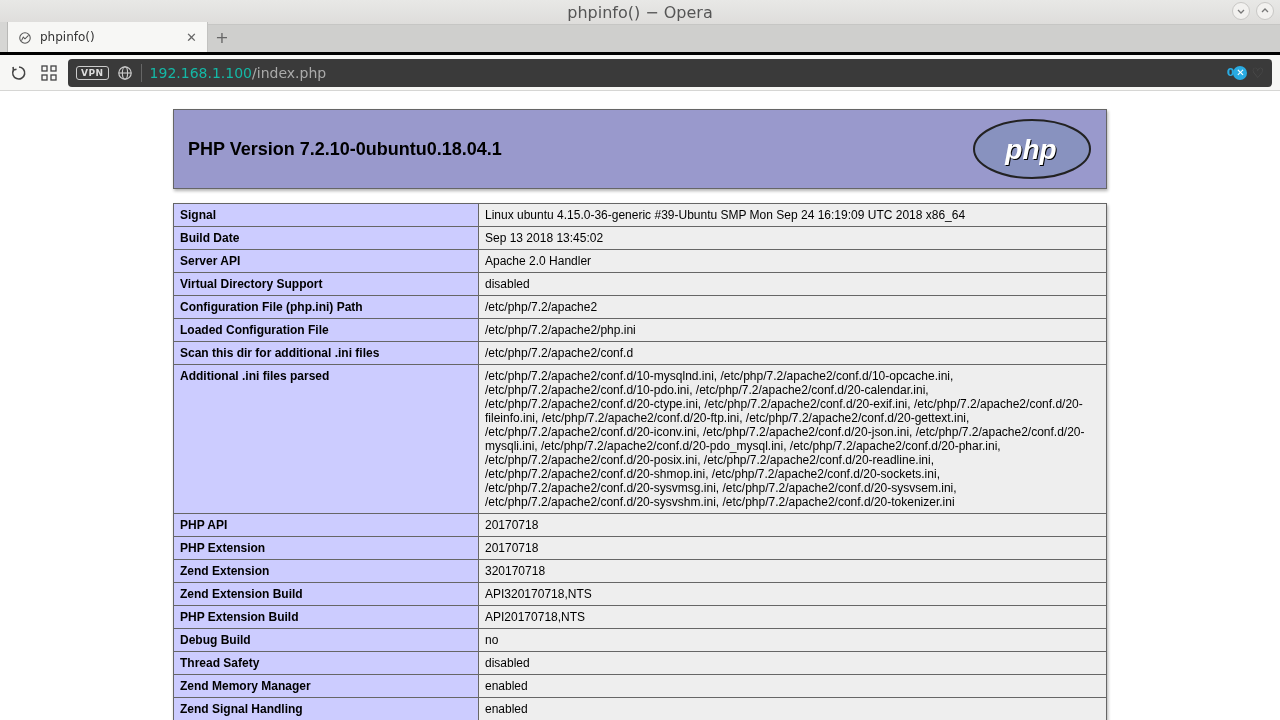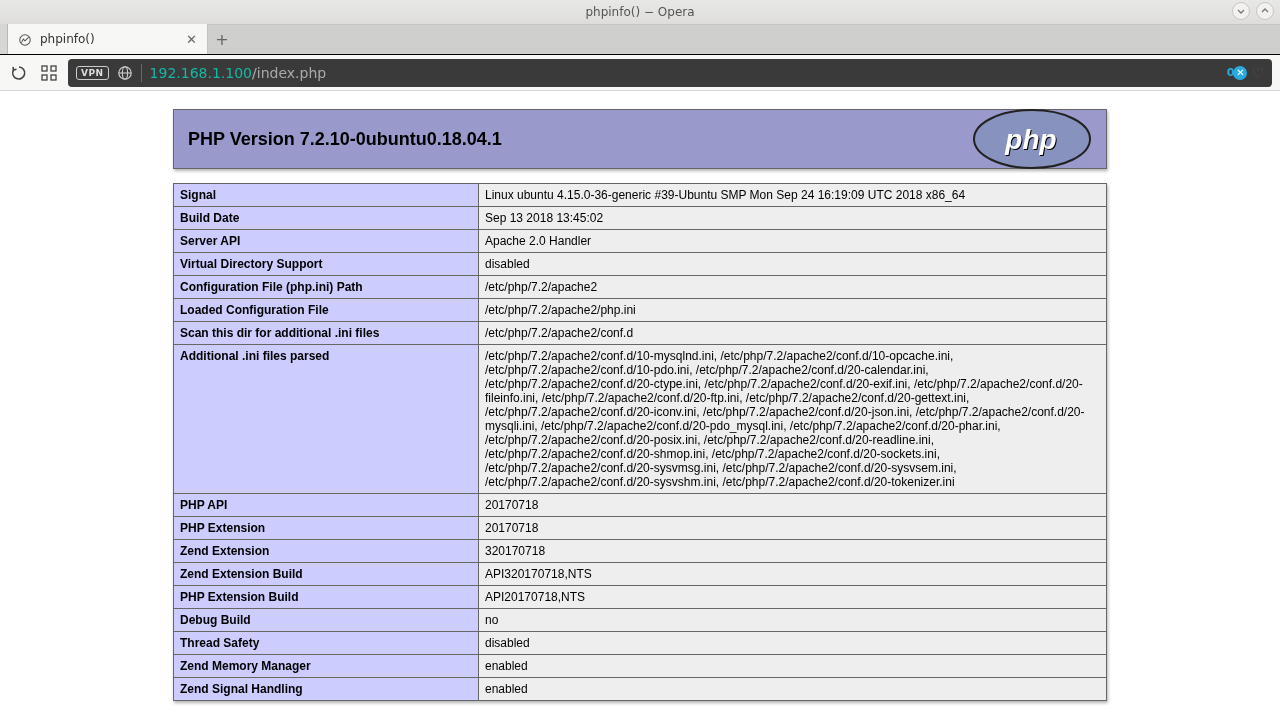--- a/index.html
+++ b/index.html
@@ -1,25 +1,25 @@
 <!DOCTYPE html>
 <html><head>
 <meta charset="utf-8">
 <style>
 * { box-sizing: border-box; margin: 0; padding: 0; }
 body { font-family: "DejaVu Sans", Arial, sans-serif; background: #fff; width: 1280px; height: 720px; overflow: hidden; }
 
 
 .titlebar { height: 25px; background: linear-gradient(#e8e8e6, #dedddb); display: flex; align-items: center; justify-content: center; position: relative; border-bottom: 1px solid #c6c6c4; }
-.titlebar .title { font-size: 12px; color: #555; font-weight: 500; }
+.titlebar .title { font-size: 16px; color: #555; font-weight: 500; }
 .window-controls { position: absolute; right: 6px; top: 2px; display: flex; gap: 6px; }
 .window-controls .ctrl { width: 18px; height: 18px; border-radius: 50%; background: #f2f1ef; border: 1px solid #c8c7c5; display: flex; align-items: center; justify-content: center; font-size: 10px; color: #555; }
 
 
-.tabbar { height: 30px; background: #cfcfcd; display: flex; align-items: flex-end; padding-left: 0; border-bottom: 1px solid #000000; position: relative; }
+.tabbar { height: 30px; background: #cfcfcd; display: flex; align-items: flex-end; padding-left: 0; border-bottom: 3px solid #000000; position: relative; }
 .tab-stub { width: 8px; height: 30px; background: #d6d6d4; border-right: 1px solid #b8b8b6; }
 .tab { height: 30px; width: 200px; background: #f7f7f5; display: flex; align-items: center; padding: 0 10px; border-right: 1px solid #c2c2c0; gap: 8px; }
 .tab .favicon { width: 14px; height: 14px; display: inline-block; }
 .tab .label { font-size: 12px; color: #333; flex: 1; }
 .tab .close { font-size: 13px; color: #666; cursor: pointer; }
 .newtab { width: 28px; height: 30px; display: flex; align-items: center; justify-content: center; color: #666; font-size: 16px; cursor: pointer; }
 
 
 .addrbar { height: 36px; background: #f7f7f5; display: flex; align-items: center; padding: 0 8px; gap: 8px; border-bottom: 1px solid #d6d6d4; justify-content: space-between; }
 .addrbar .btn { width: 22px; height: 22px; display: flex; align-items: center; justify-content: center; color: #444; cursor: pointer; }
@@ -33,21 +33,21 @@
 .addr-right { display: flex; align-items: center; gap: 4px; }
 .adblock-badge { display: flex; align-items: center; font-size: 11px; }
 .adblock-badge .count { color: #29abe2; font-weight: bold; margin-right: -1px; }
 .adblock-badge .circle { width: 14px; height: 14px; background: #29abe2; border-radius: 50%; display: inline-flex; align-items: center; justify-content: center; color: #fff; font-size: 10px; font-weight: bold; }
 .heart { color: #555; font-size: 14px; }
 
 
 .content { height: calc(720px - 25px - 30px - 36px); overflow-y: auto; background: #fff; padding-top: 18px; }
 .phpinfo { width: 934px; margin: 0 auto; }
 
-.header-box { background: #9999cc; border: 1px solid #666; padding: 6px 14px; display: flex; align-items: center; justify-content: space-between; height: 60px; box-shadow: 1px 2px 3px rgba(0,0,0,0.3); }
+.header-box { background: #9999cc; border: 1px solid #666; padding: 6px 14px; display: flex; align-items: center; justify-content: space-between; height: 80px; box-shadow: 1px 2px 3px rgba(0,0,0,0.3); }
 .header-box h1 { font-size: 18px; font-weight: bold; color: #000; font-family: Arial, sans-serif; }
 .php-logo { width: 120px; height: 62px; }
 
 .info-table { width: 100%; border-collapse: collapse; margin-top: 14px; box-shadow: 1px 2px 3px rgba(0,0,0,0.3); }
 .info-table td { border: 1px solid #666; padding: 4px 6px; font-size: 12px; font-family: Arial, sans-serif; vertical-align: top; }
 .info-table td.key { background: #ccccff; font-weight: bold; width: 305px; }
 .info-table td.val { background: #eeeeee; word-wrap: break-word; }
 </style>
 </head>
 <body>

